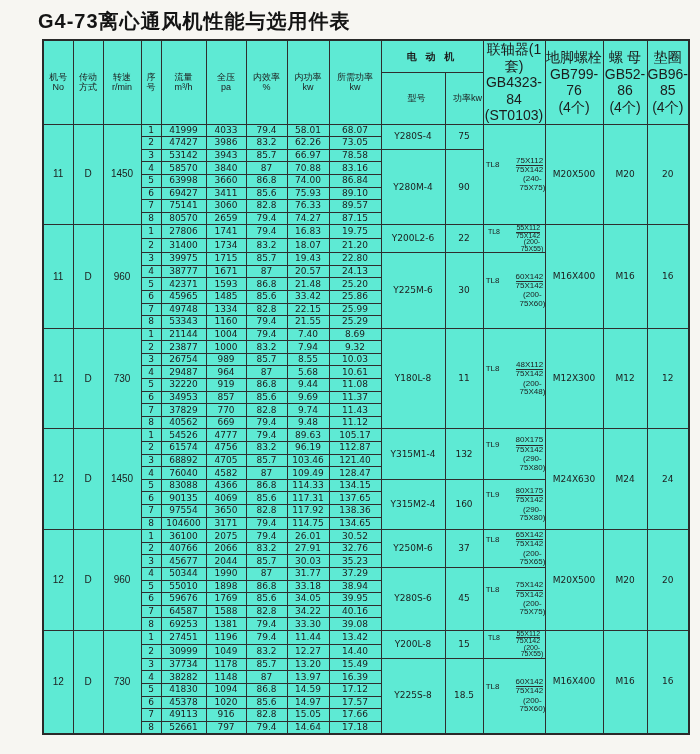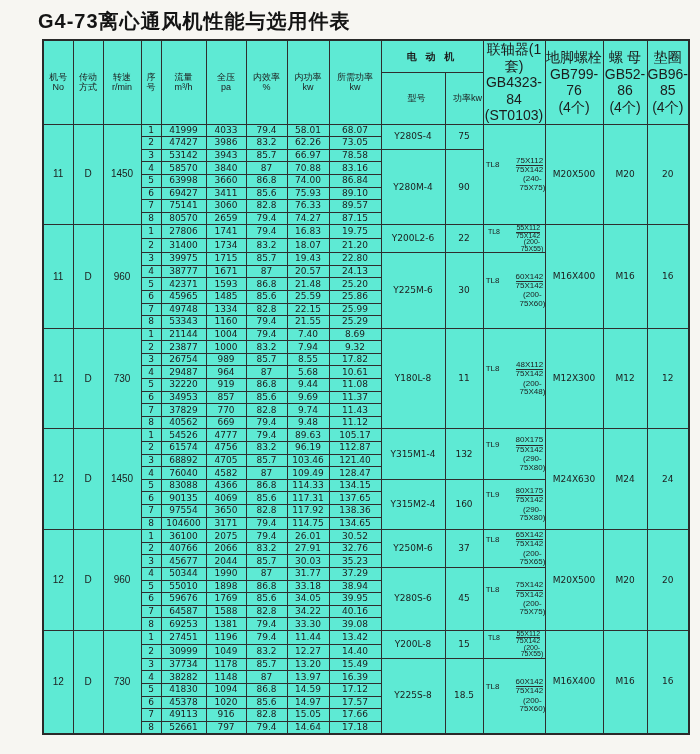--- a/index.html
+++ b/index.html
@@ -295,21 +295,21 @@
           <td class="num">1593</td>
           <td class="num">86.8</td>
           <td class="num">21.48</td>
           <td class="num">25.20</td>
         </tr>
         <tr>
           <td class="num">6</td>
           <td class="num">45965</td>
           <td class="num">1485</td>
           <td class="num">85.6</td>
-          <td class="num">25.59</td>
+          <td class="num">33.42</td>
           <td class="num">25.86</td>
         </tr>
         <tr>
           <td class="num">7</td>
           <td class="num">49748</td>
           <td class="num">1334</td>
           <td class="num">82.8</td>
           <td class="num">22.15</td>
           <td class="num">25.99</td>
         </tr>
@@ -351,21 +351,21 @@
           <td class="num">83.2</td>
           <td class="num">7.94</td>
           <td class="num">9.32</td>
         </tr>
         <tr>
           <td class="num">3</td>
           <td class="num">26754</td>
           <td class="num">989</td>
           <td class="num">85.7</td>
           <td class="num">8.55</td>
-          <td class="num">17.82</td>
+          <td class="num">10.03</td>
         </tr>
         <tr>
           <td class="num">4</td>
           <td class="num">29487</td>
           <td class="num">964</td>
           <td class="num">87</td>
           <td class="num">5.68</td>
           <td class="num">10.61</td>
         </tr>
         <tr>

